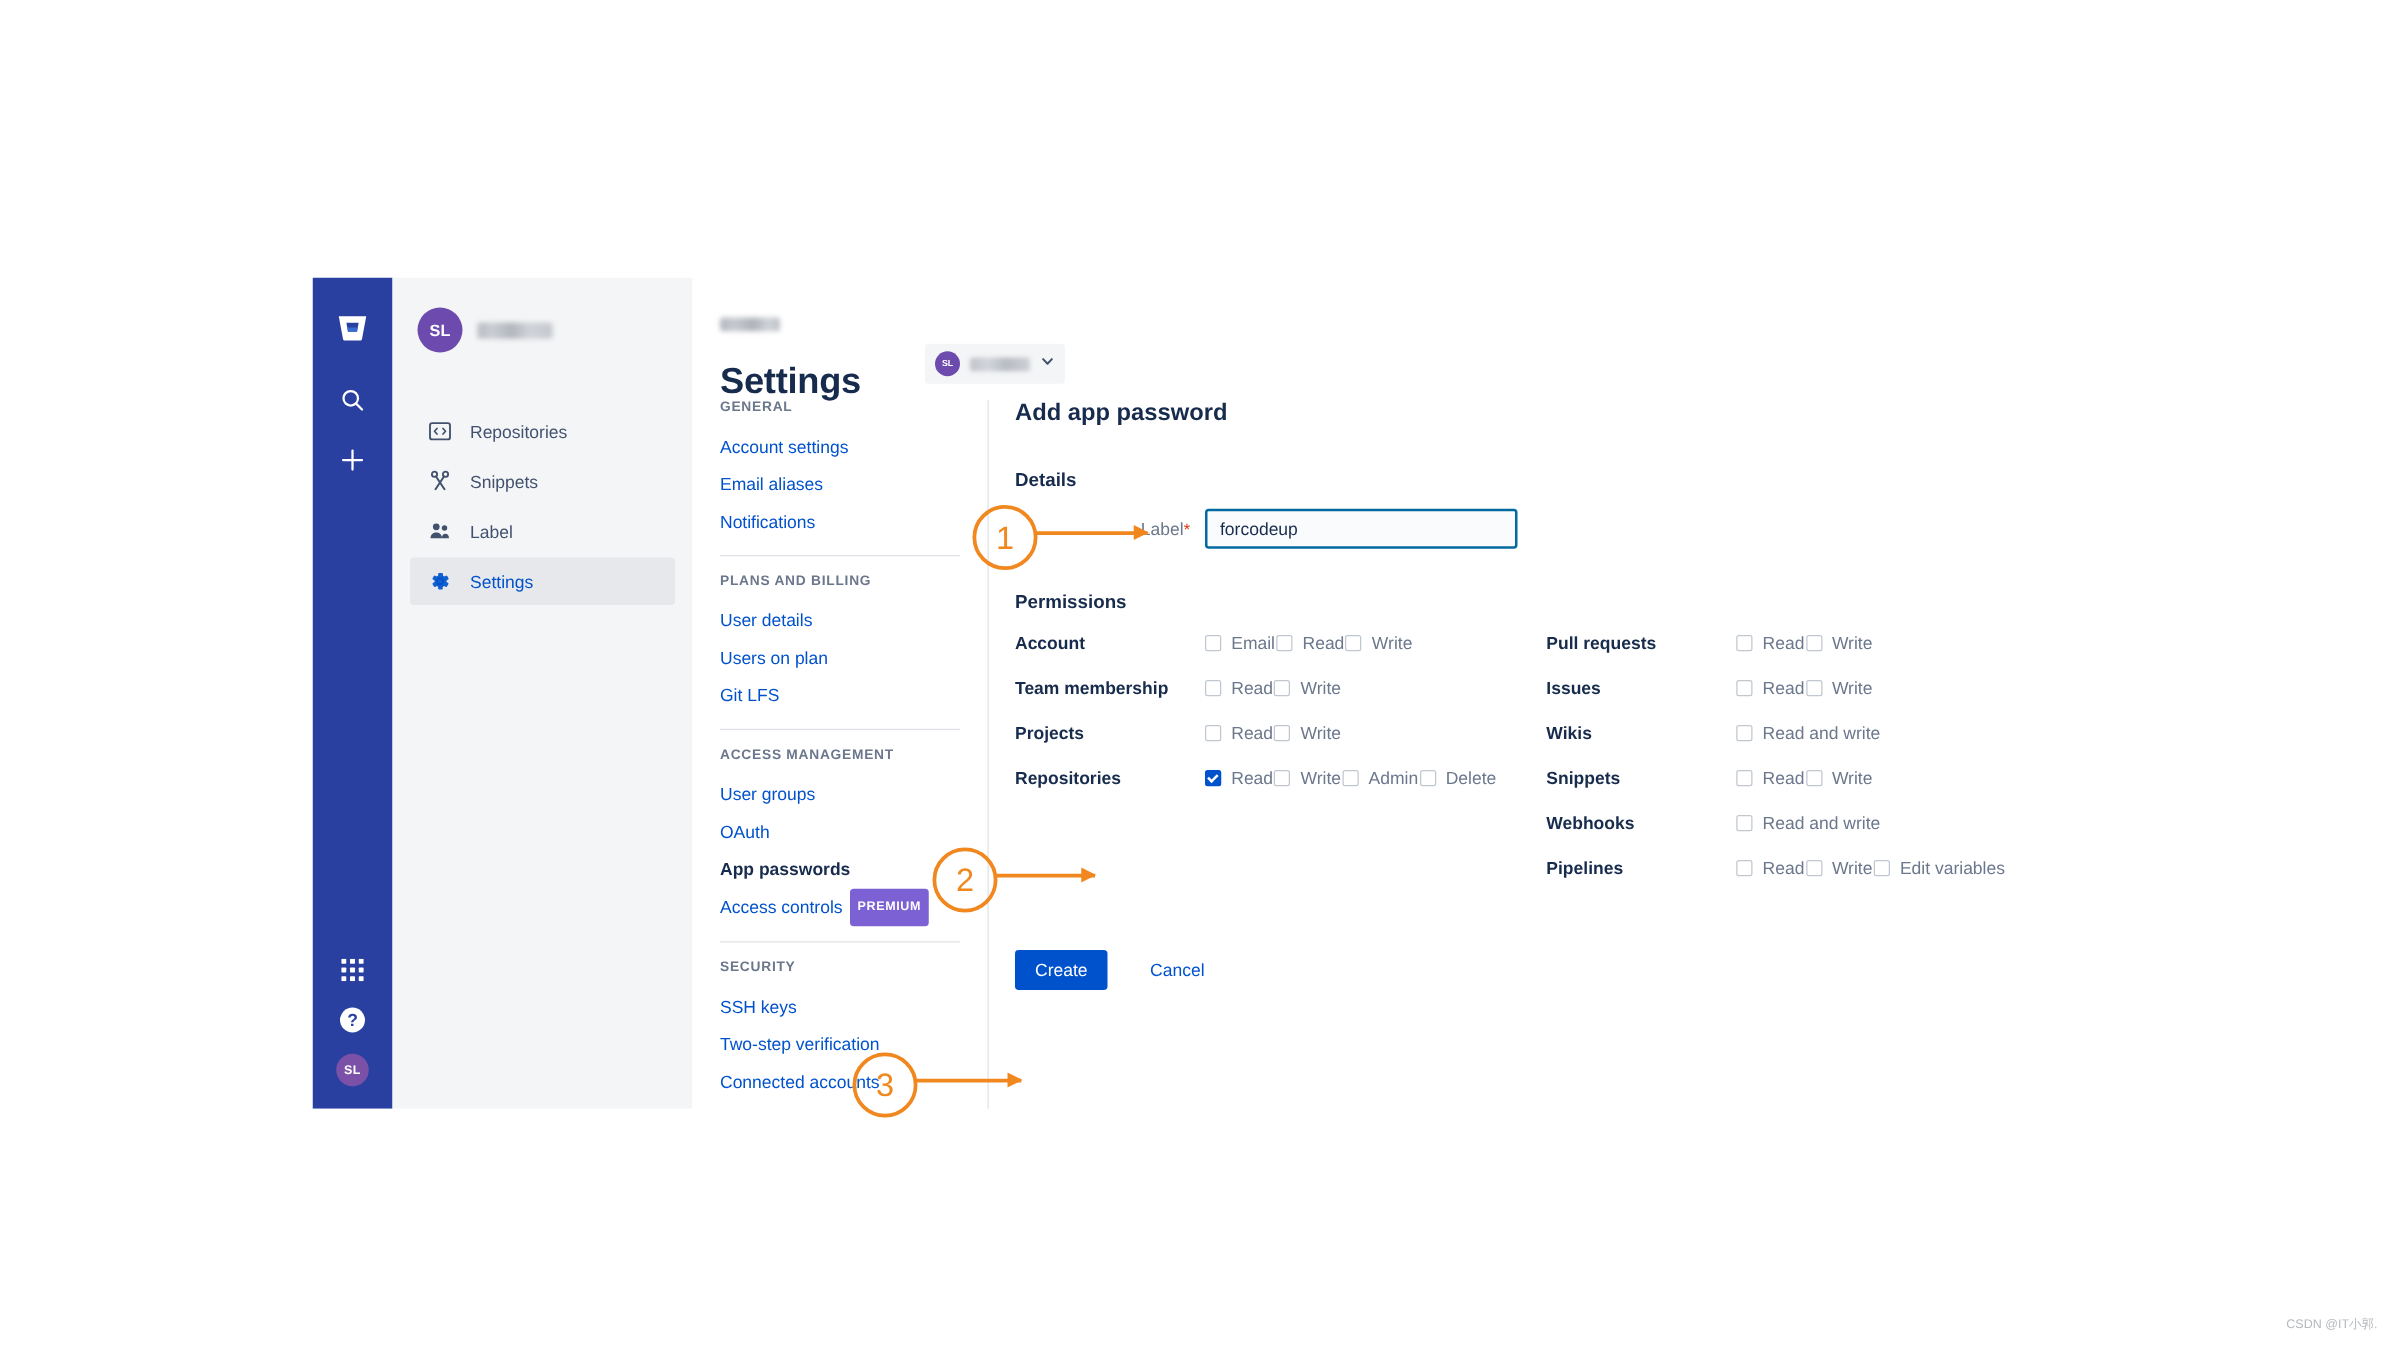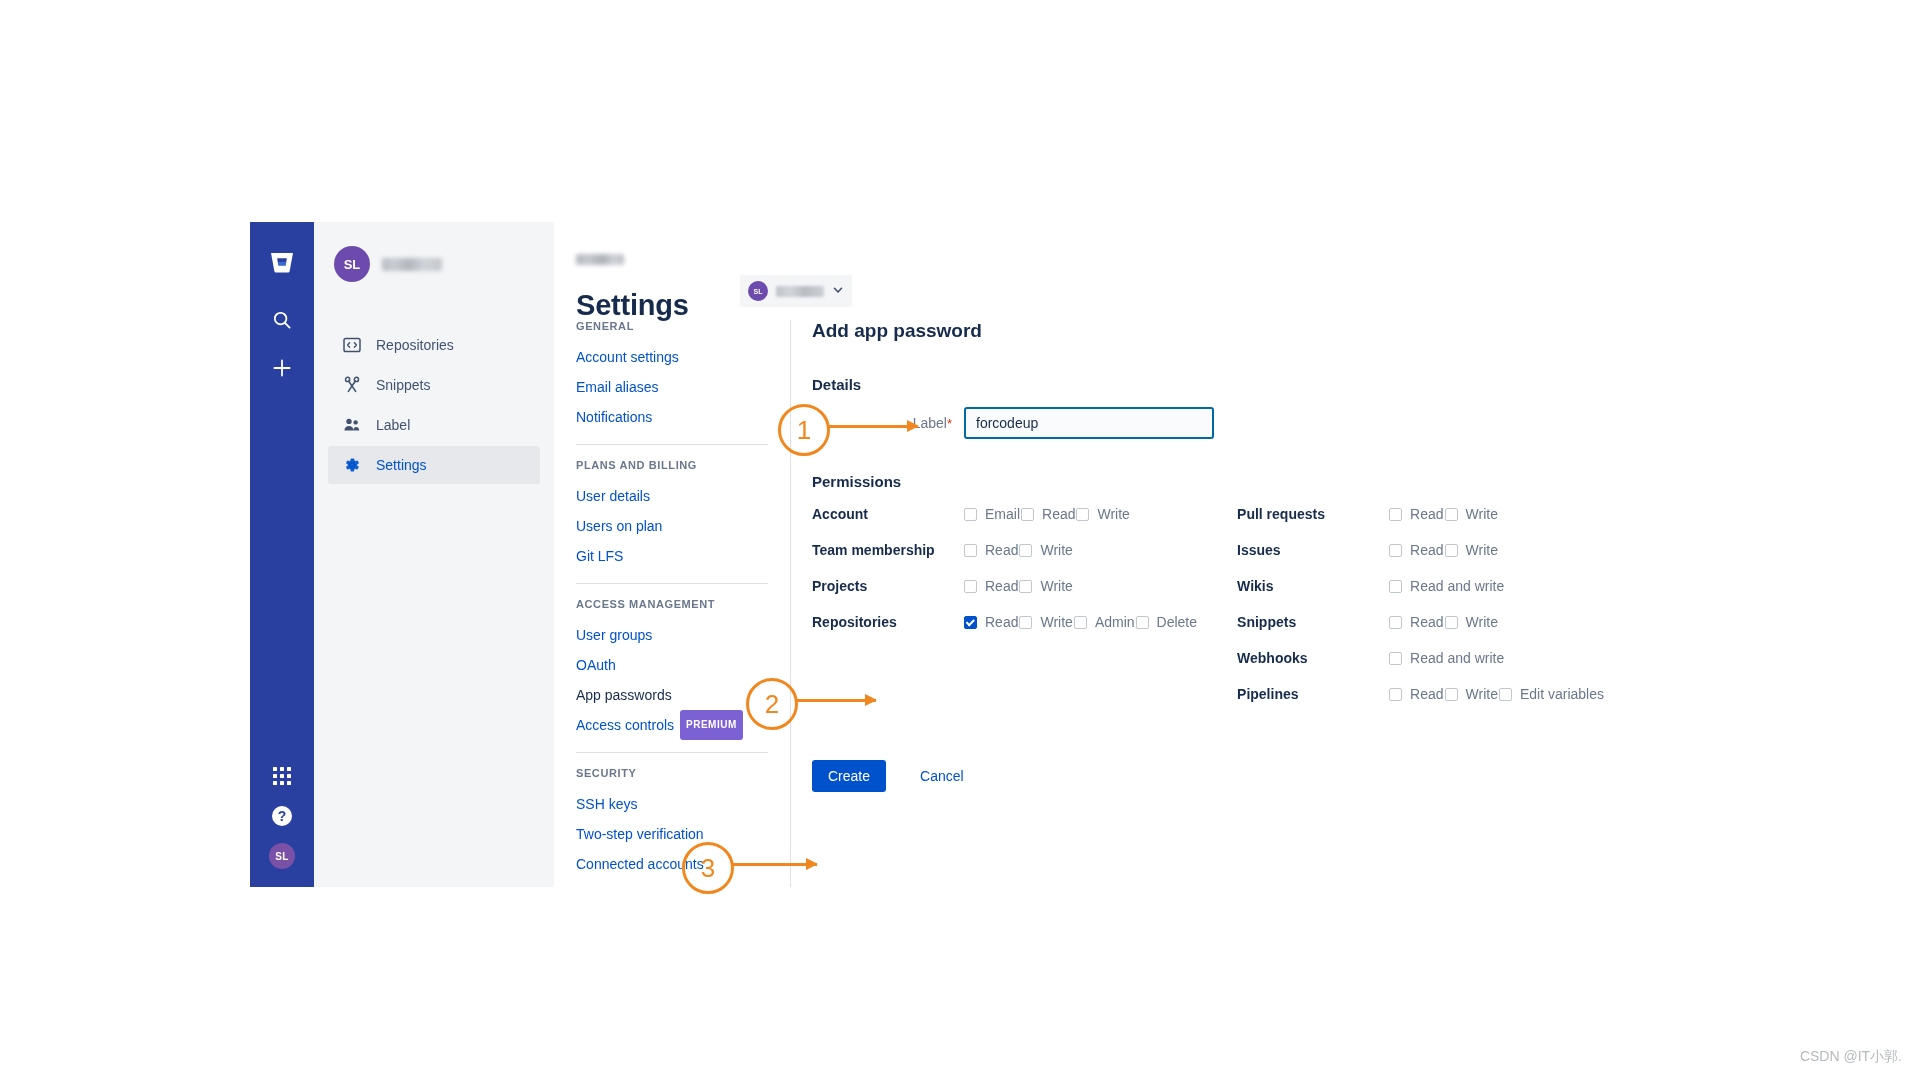--- a/index.html
+++ b/index.html
@@ -161,21 +161,21 @@
   .sub-group-title {
     font-size: 11px; font-weight: bold; color: #6b778c;
     letter-spacing: .6px; text-transform: uppercase;
     padding: 0 8px; margin-bottom: 10px;
   }
   .sub-link {
     display: block; font-size: 14px; color: #0052cc;
     padding: 0 8px; line-height: 30px;
     text-decoration: none;
   }
-  .sub-link.current { color: #172b4d; font-weight: normal; }
+  .sub-link.current { color: #172b4d; font-weight: bold; }
   .sub-divider {
     height: 1px; background: #dfe1e6;
     margin: 12px 8px 14px 8px;
   }
   .premium-badge {
     display: inline-block;
     background: #6554c0; background: #8777d9; background: #7b61d4;
     color: #ffffff; font-size: 10px; font-weight: bold;
     letter-spacing: .5px;
     padding: 0 6px; border-radius: 3px;
@@ -298,21 +298,21 @@
   .anno-arrow::after {
     content: "";
     position: absolute; right: -1px; top: -5px;
     border-left: 12px solid #f0881f;
     border-top: 6.5px solid transparent;
     border-bottom: 6.5px solid transparent;
   }
 
   #watermark {
     position: absolute; right: 18px; bottom: 14px;
-    font-size: 14px; color: #b6b9be;
+    font-size: 10px; color: #b6b9be;
     font-family: "Liberation Sans", sans-serif;
   }
 </style>
 </head>
 <body>
 
 <div id="page">
 
   <div id="app-window">
 

